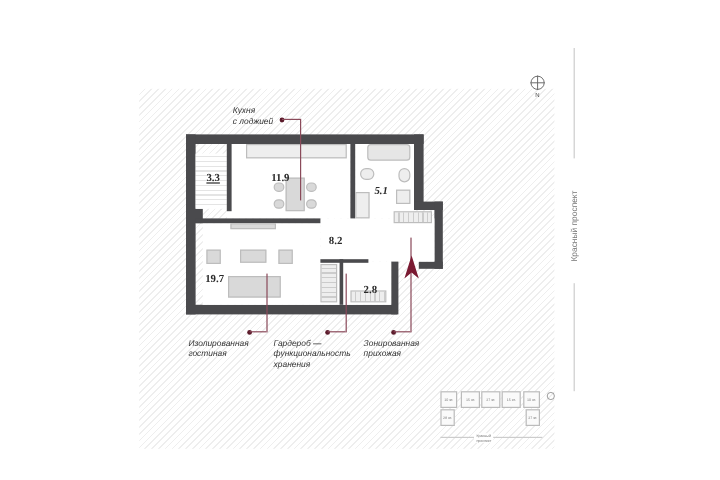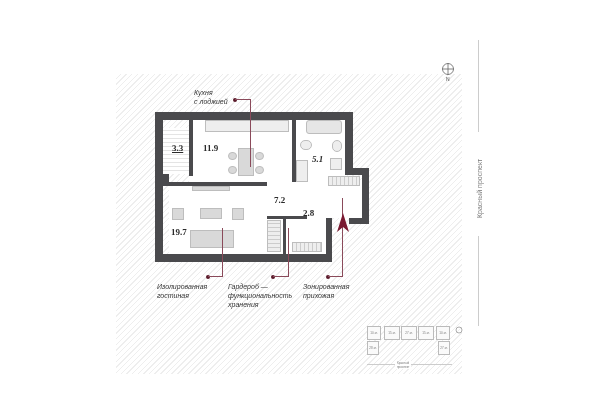--- a/index.html
+++ b/index.html
@@ -64,25 +64,25 @@
   <div class="furn" style="left:172px;top:208px;width:12px;height:12px;"></div>
   <div class="furn" style="left:200px;top:208px;width:22px;height:11px;"></div>
   <div class="furn" style="left:232px;top:208px;width:12px;height:12px;"></div>
   <div class="furn" style="left:190px;top:230px;width:44px;height:18px;"></div>
 
   <div class="furn" style="left:267px;top:220px;width:14px;height:32px;background:repeating-linear-gradient(0deg,#eee 0 3px,#ccc 3px 4px);"></div>
   <div class="furn" style="left:292px;top:242px;width:30px;height:10px;background:repeating-linear-gradient(90deg,#eee 0 3px,#ccc 3px 4px);"></div>
   <div class="furn" style="left:328px;top:176px;width:32px;height:10px;background:repeating-linear-gradient(90deg,#eee 0 3px,#ccc 3px 4px);"></div>
 
   <div class="area" style="left:172px;top:143px;text-decoration:underline;">3.3</div>
-  <div class="area" style="left:203px;top:143px;font-family:Liberation Serif, serif;">11.9</div>
+  <div class="area" style="left:226px;top:143px;font-family:Liberation Serif, serif;">11.9</div>
   <div class="area" style="left:312px;top:154px;font-style:italic;">5.1</div>
-  <div class="area" style="left:274px;top:195px;">7.2</div>
+  <div class="area" style="left:274px;top:195px;">8.2</div>
   <div class="area" style="left:171px;top:227px;">19.7</div>
-  <div class="area" style="left:303px;top:208px;">2.8</div>
+  <div class="area" style="left:303px;top:236px;">2.8</div>
 
   <div class="dot" style="left:233px;top:98px;"></div>
   <div class="leader" style="left:235px;top:99px;width:15px;height:1px;"></div>
   <div class="leader" style="left:250px;top:99px;width:1px;height:68px;"></div>
 
   <div class="dot" style="left:206px;top:275px;"></div>
   <div class="leader" style="left:208px;top:276px;width:14px;height:1px;"></div>
   <div class="leader" style="left:222px;top:228px;width:1px;height:49px;"></div>
 
   <div class="dot" style="left:271px;top:275px;"></div>

